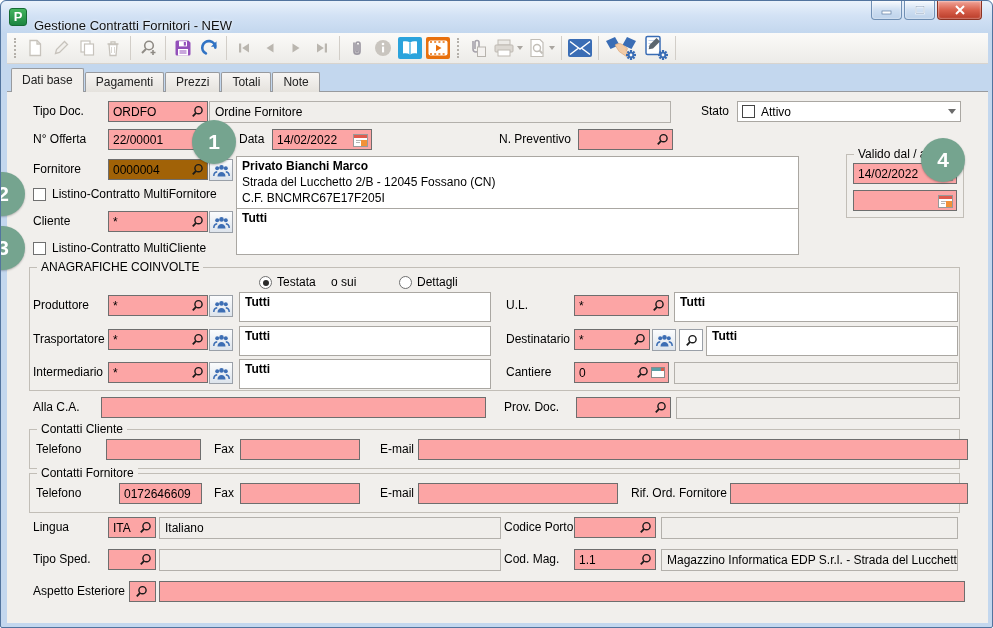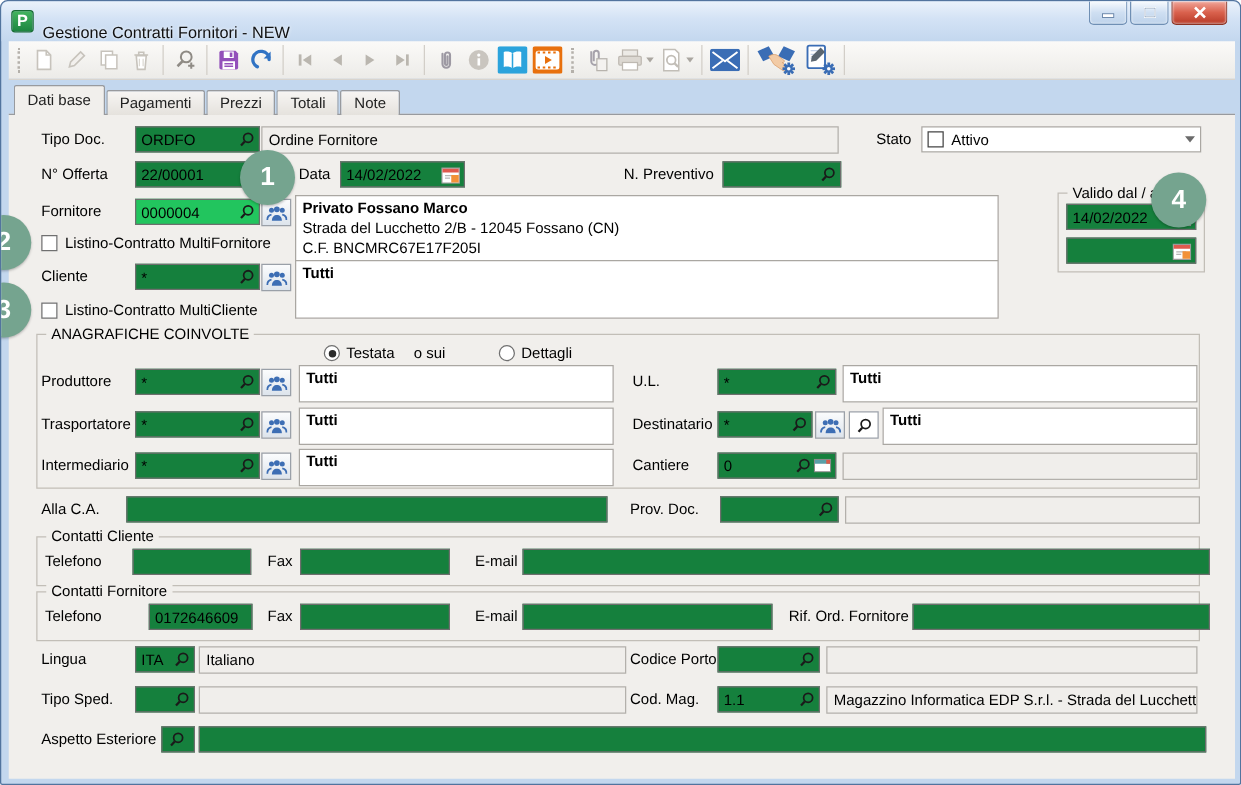--- a/index.html
+++ b/index.html
@@ -36,27 +36,27 @@
   .tabstrip{position:absolute;left:10px;top:67px;height:24px;display:flex;
        align-items:flex-end;z-index:5;}
   .tab{height:20px;line-height:19px;padding:0 10px;background:linear-gradient(#f7f5f3,#e5e2dd);
        border:1px solid #989a9e;border-bottom:none;border-radius:2px 2px 0 0;
        margin-right:1px;cursor:pointer;color:#222;}
   .tab.active{height:24px;line-height:23px;background:#f1efec;z-index:6;position:relative;}
   .panel{position:absolute;left:6px;top:90px;width:981px;height:532px;
        background:#f1efec;border-top:1px solid #989a9e;}
   
   .lbl{position:absolute;height:21px;line-height:21px;white-space:nowrap;}
-  .box{position:absolute;height:21px;border:1px solid #6e6e6e;background:#15803d;
+  .box{position:absolute;height:21px;border:1px solid #6e6e6e;background:#fca5a5;
        display:flex;align-items:center;padding:0 2px 0 0;}
   .box input{flex:1;min-width:0;border:0;outline:0;background:transparent;
        font:12px "Liberation Sans",sans-serif;padding:0 1px 0 4px;color:#000;}
   .box .ibtn{display:flex;align-items:center;justify-content:center;
        padding:0 1px;cursor:pointer;}
-  .box.sel{background:#22c55e;}
+  .box.sel{background:#a16207;}
   .box.sel input{background:transparent;}
   .ro{position:absolute;height:22px;border:1px solid #b3b0ab;background:#f0eeeb;
        line-height:20px;padding:0 5px;overflow:hidden;white-space:nowrap;}
   .infobox{position:absolute;border:1px solid #aaa7a2;background:#fff;
        padding:1px 5px;overflow:hidden;line-height:16px;}
   .infobox .b{font-weight:bold;}
   .sidebtn{position:absolute;width:24px;height:22px;border:1px solid #9aa0a8;
        background:linear-gradient(#fbfcfd,#dde4ec);display:flex;align-items:center;
        justify-content:center;cursor:pointer;}
   .grp{position:absolute;border:1px solid #c2beb7;}
@@ -338,21 +338,21 @@
         <g fill="#3d6eb4">
           <circle cx="4.2" cy="4.2" r="2"></circle>
           <circle cx="12.8" cy="4.2" r="2"></circle>
           <circle cx="8.5" cy="3.4" r="2.3"></circle>
           <path d="M.8 12c0-2.6 1.5-4 3.4-4.3M16.2 12c0-2.6-1.5-4-3.4-4.3" stroke="#3d6eb4" stroke-width="1.5" fill="none"></path>
           <path d="M4.5 12.5c0-3 1.8-4.6 4-4.6s4 1.6 4 4.6z"></path>
         </g>
       </svg>
   </div>
   <div class="infobox" style="left:235px;top:155px;width:563px;height:53px">
-    <div class="b">Privato Fossano Marco</div>
+    <div class="b">Privato Bianchi Marco</div>
     <div>Strada del Lucchetto 2/B - 12045 Fossano (CN)</div>
     <div>C.F. BNCMRC67E17F205I</div>
   </div>
 
   <div class="grp" style="left:845px;top:153px;width:118px;height:64px">
     <div class="grp-title">Valido dal / al</div>
   </div>
   <div class="box" style="left:852px;top:162px;width:104px">
     <input value="14/02/2022" style="">
     <span class="ibtn">

